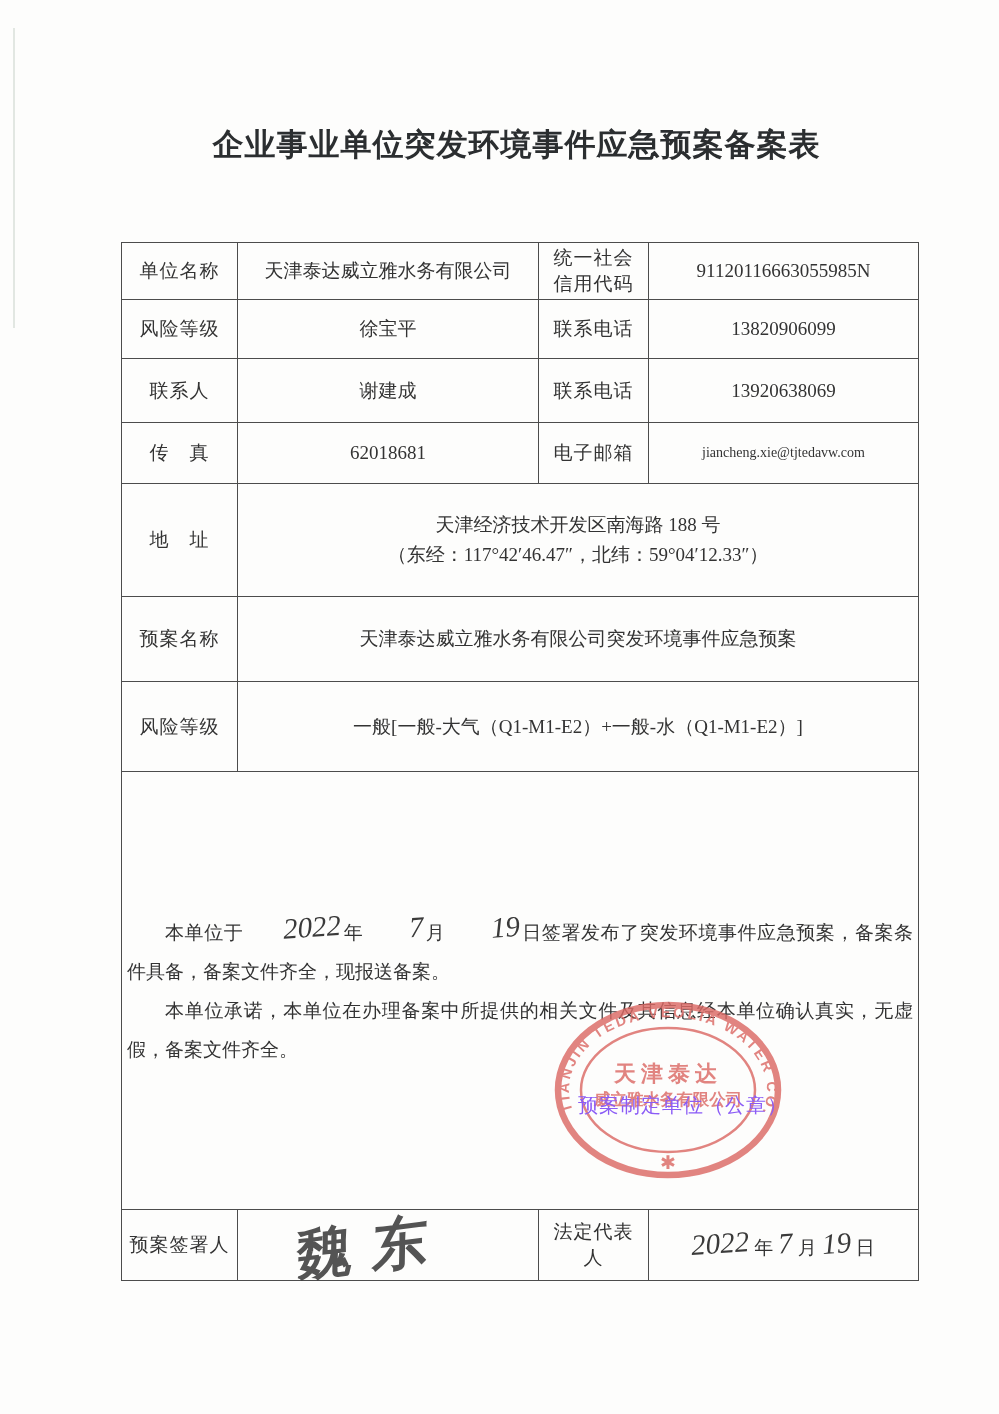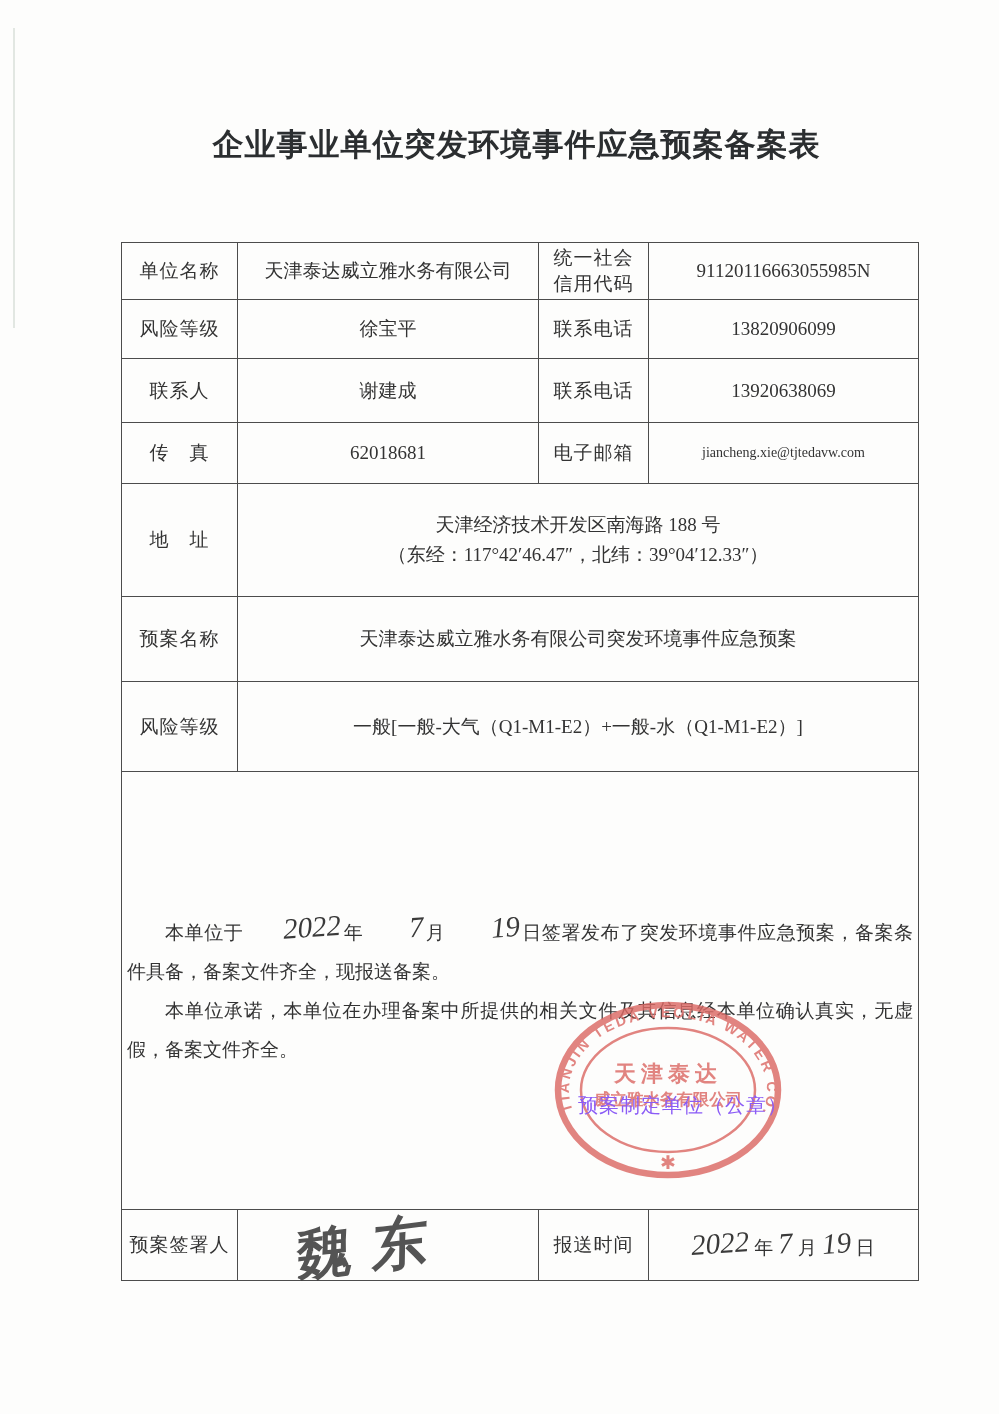--- a/index.html
+++ b/index.html
@@ -96,21 +96,21 @@
       <td class="lbl">传　真</td>
       <td>62018681</td>
       <td class="lbl">电子邮箱</td>
       <td style="font-size:14px">jiancheng.xie@tjtedavw.com</td>
     </tr>
 
     <tr class="r5">
       <td class="lbl">地　址</td>
       <td colspan="3">
         <div class="addr-line">天津经济技术开发区南海路 188 号</div>
-        <div class="addr-line">（东经：117°42′46.47″，北纬：39°04′12.33″）</div>
+        <div class="addr-line">（东经：117°42′46.47″，北纬：59°04′12.33″）</div>
       </td>
     </tr>
 
     <tr class="r6">
       <td class="lbl">预案名称</td>
       <td colspan="3">天津泰达威立雅水务有限公司突发环境事件应急预案</td>
     </tr>
 
     <tr class="r7">
       <td class="lbl">风险等级</td>
@@ -137,21 +137,21 @@
         </div>
         <div class="stamp-caption">预案制定单位（公章）</div>
       </td>
     </tr>
 
     <tr class="r9">
       <td class="lbl">预案签署人</td>
       <td class="sig-cell">
         <span class="signature">魏东</span>
       </td>
-      <td class="lbl">报送时间</td>
+      <td class="lbl">法定代表人</td>
       <td class="date-cell">
         <span class="hw hw-big">2022</span><span class="date-unit">年</span><span class="hw hw-big">7</span><span class="date-unit">月</span><span class="hw hw-big">19</span><span class="date-unit">日</span>
       </td>
     </tr>
   </tbody>
     </table>
 
 </div>
 
 </body></html>

